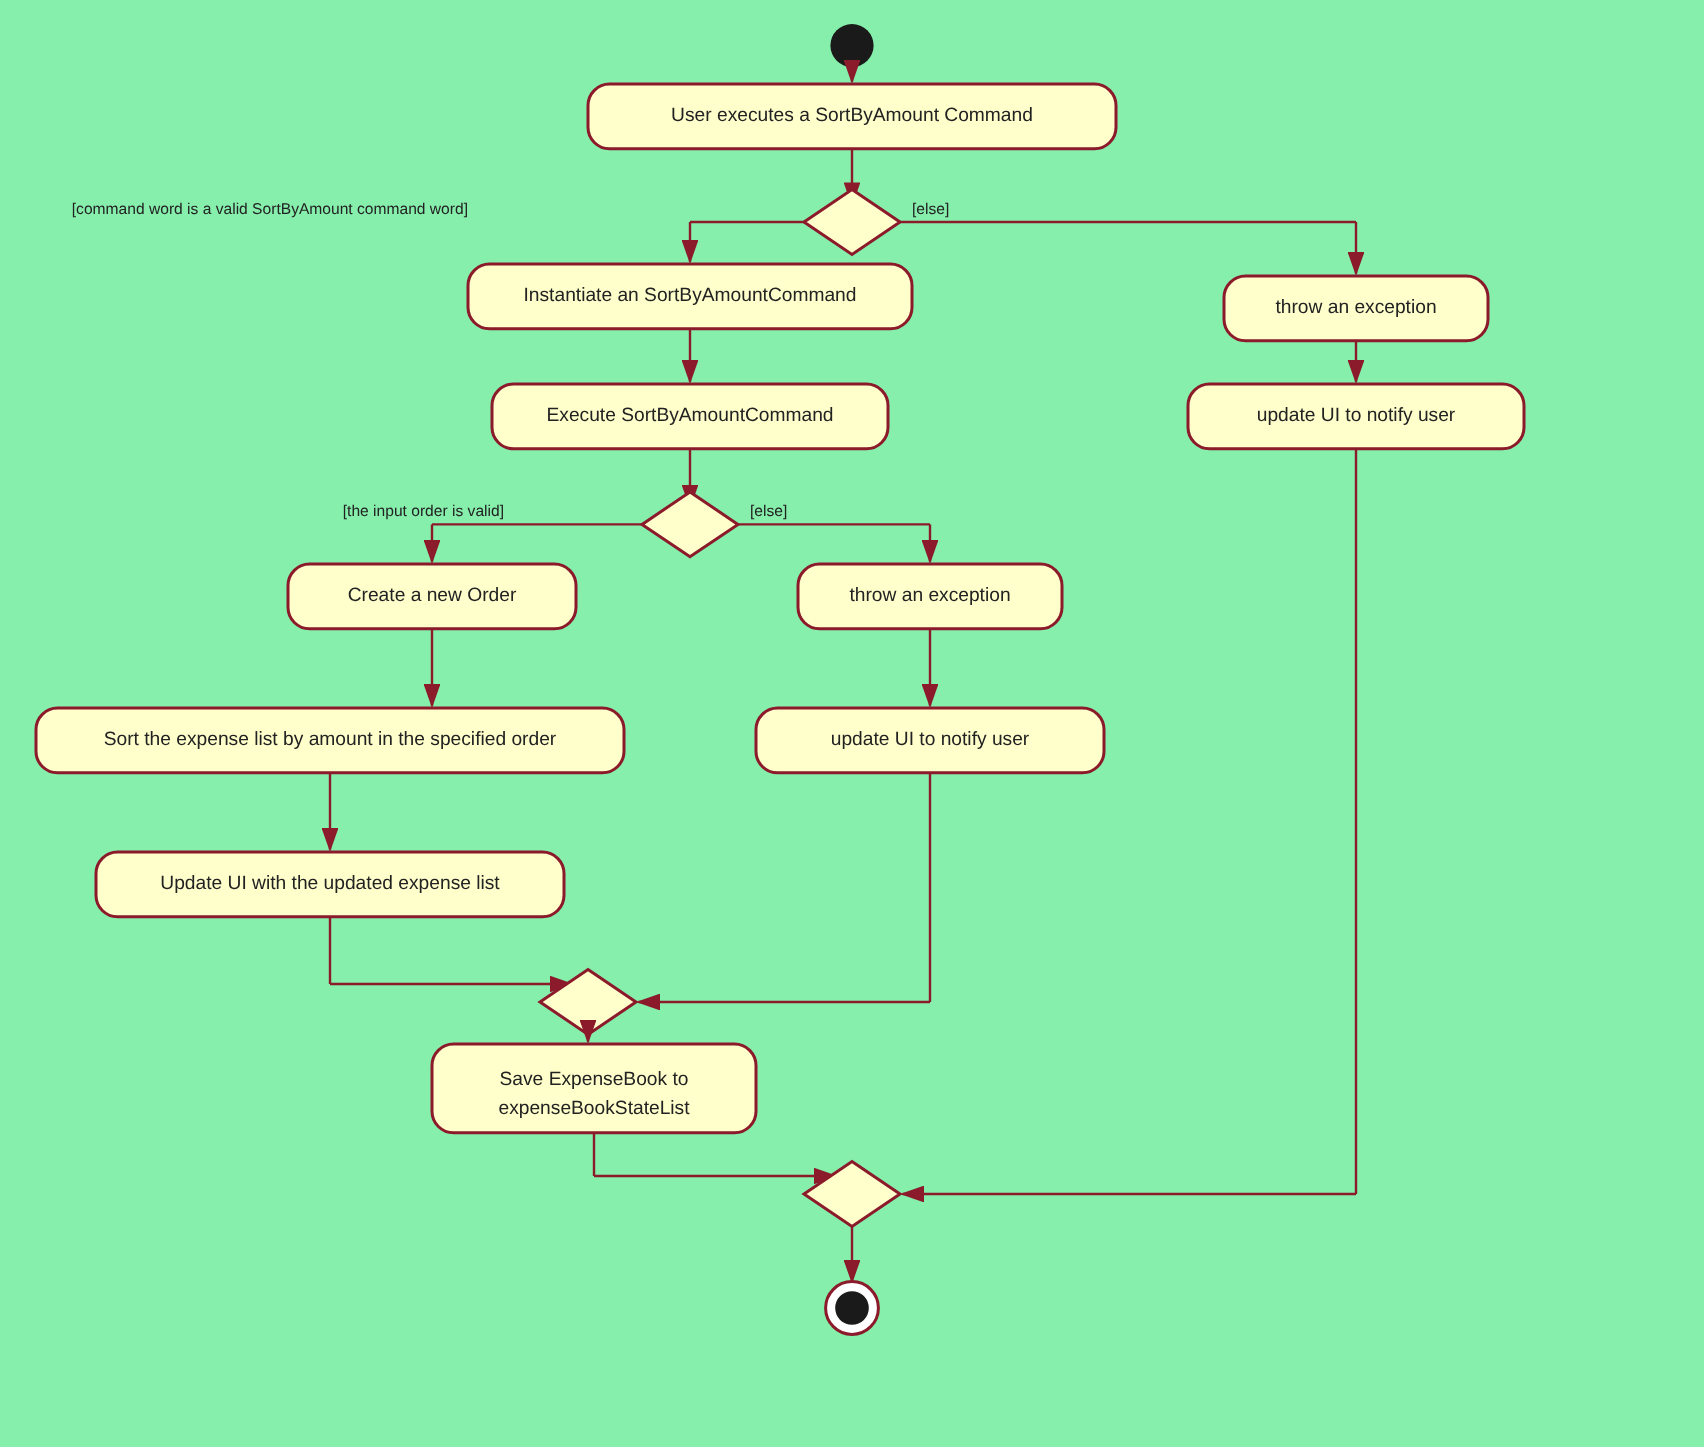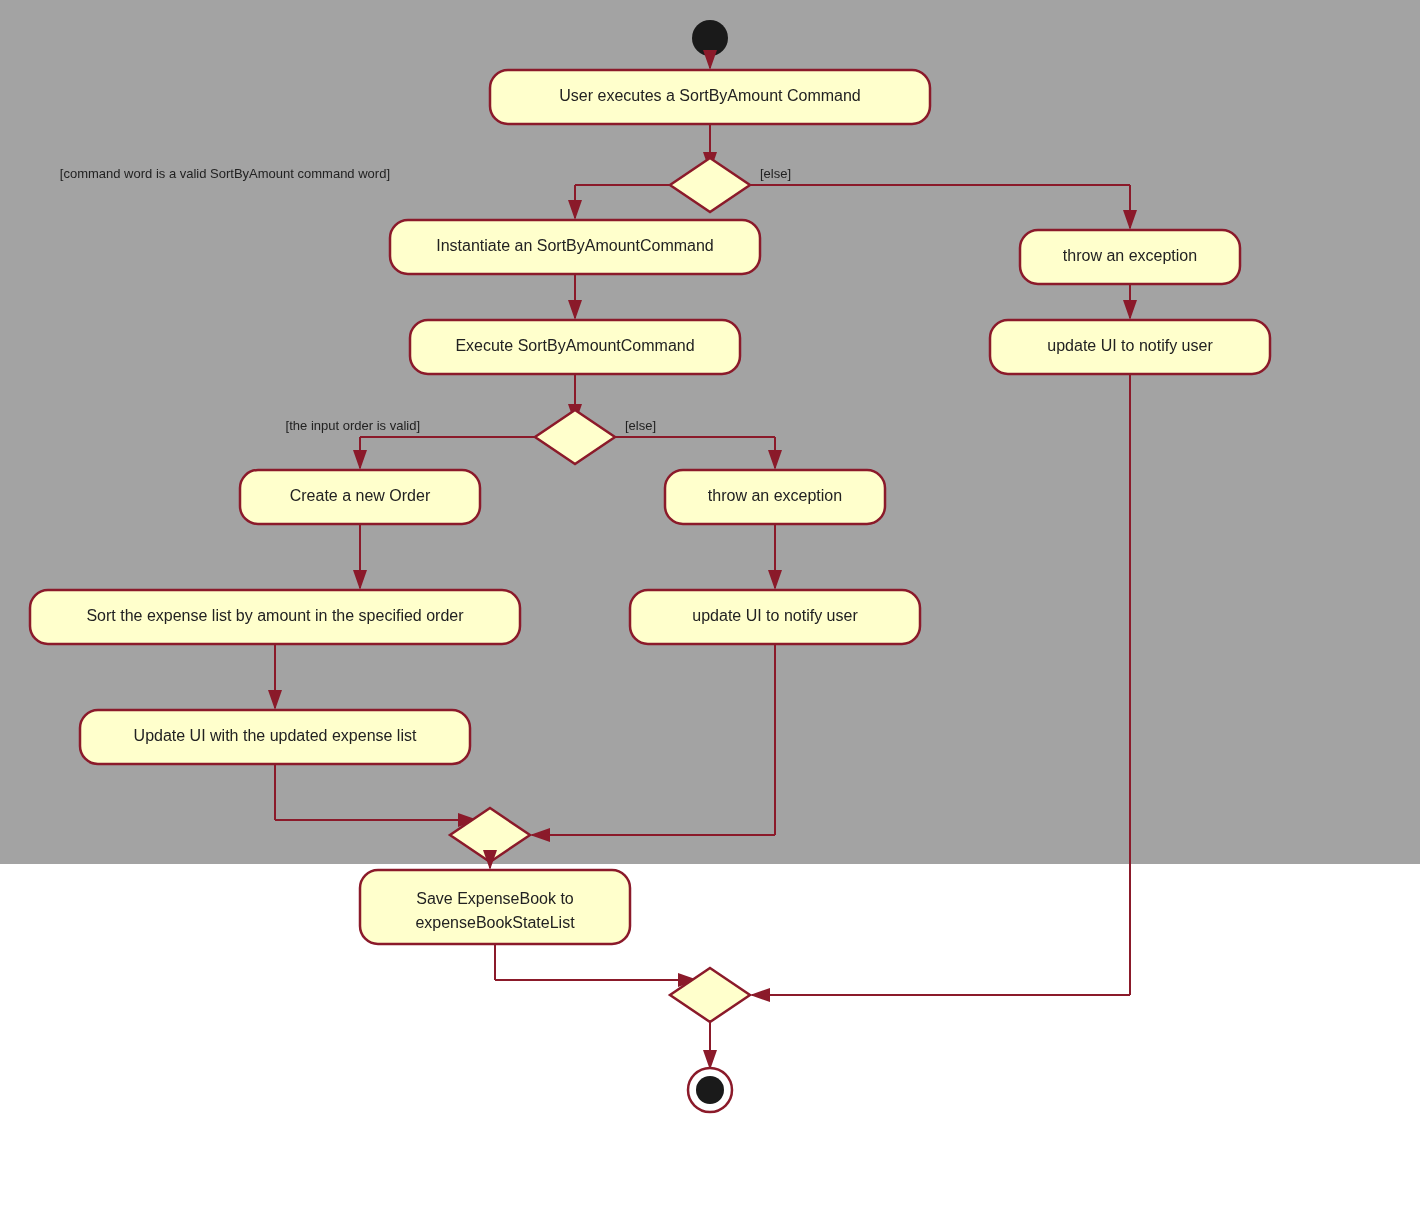--- a/index.html
+++ b/index.html
@@ -7,22 +7,22 @@
       background: #fff;
       font-family: 'Arial', sans-serif;
       width: 1420px;
       height: 1206px;
       overflow: hidden;
       position: relative;
     }
     #diagram-container {
       position: relative;
       width: 1420px;
-      height: 864px;
-      background: #a3a3a3;
+      height: 1206px;
+      background: #86efac;
     }
     svg {
       position: absolute;
       top: 0; left: 0;
       width: 1420px;
       height: 1206px;
     }
     .node-box {
       fill: #ffffcc;
       stroke: #8b1a2a;

